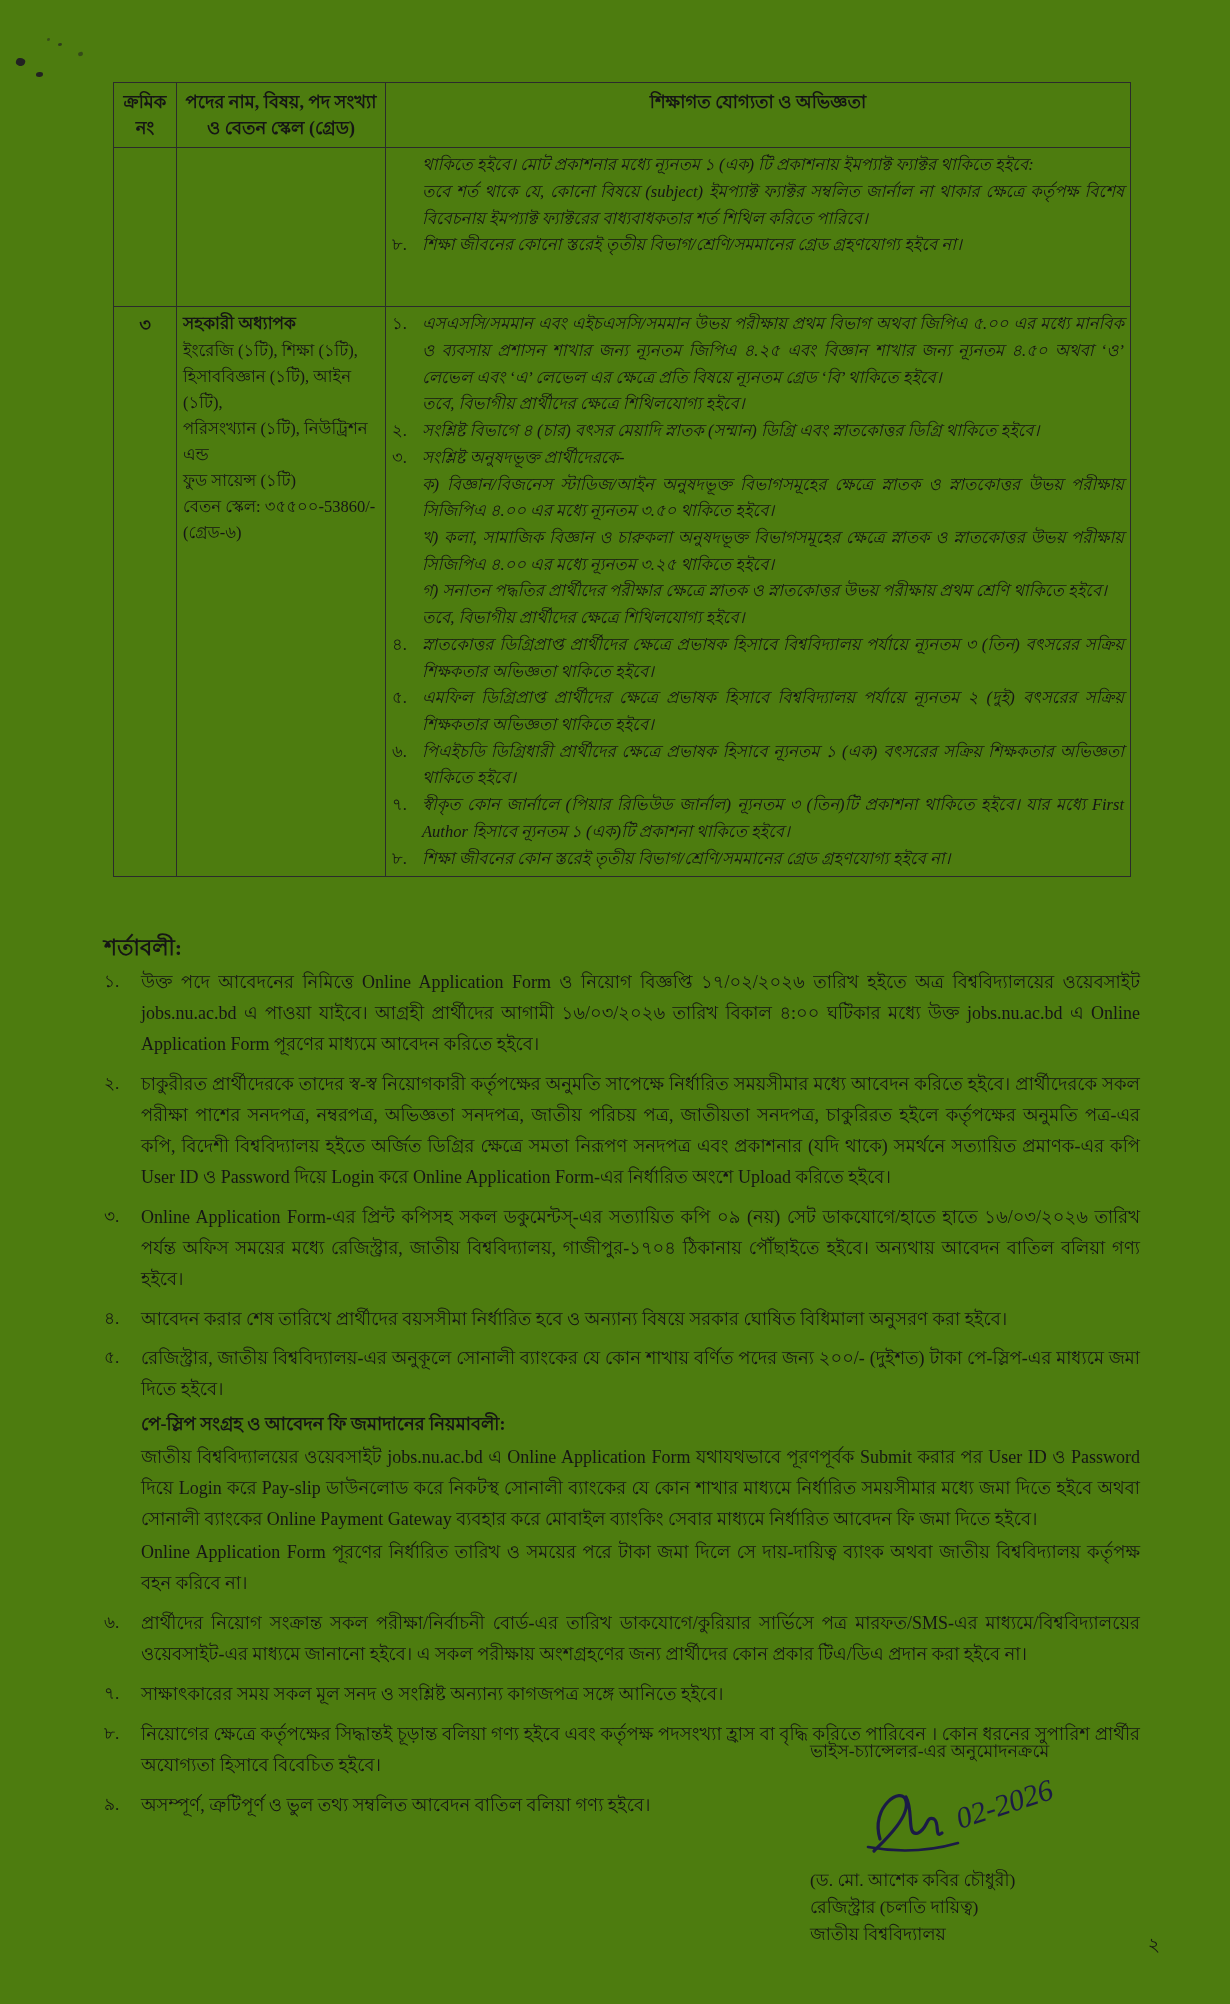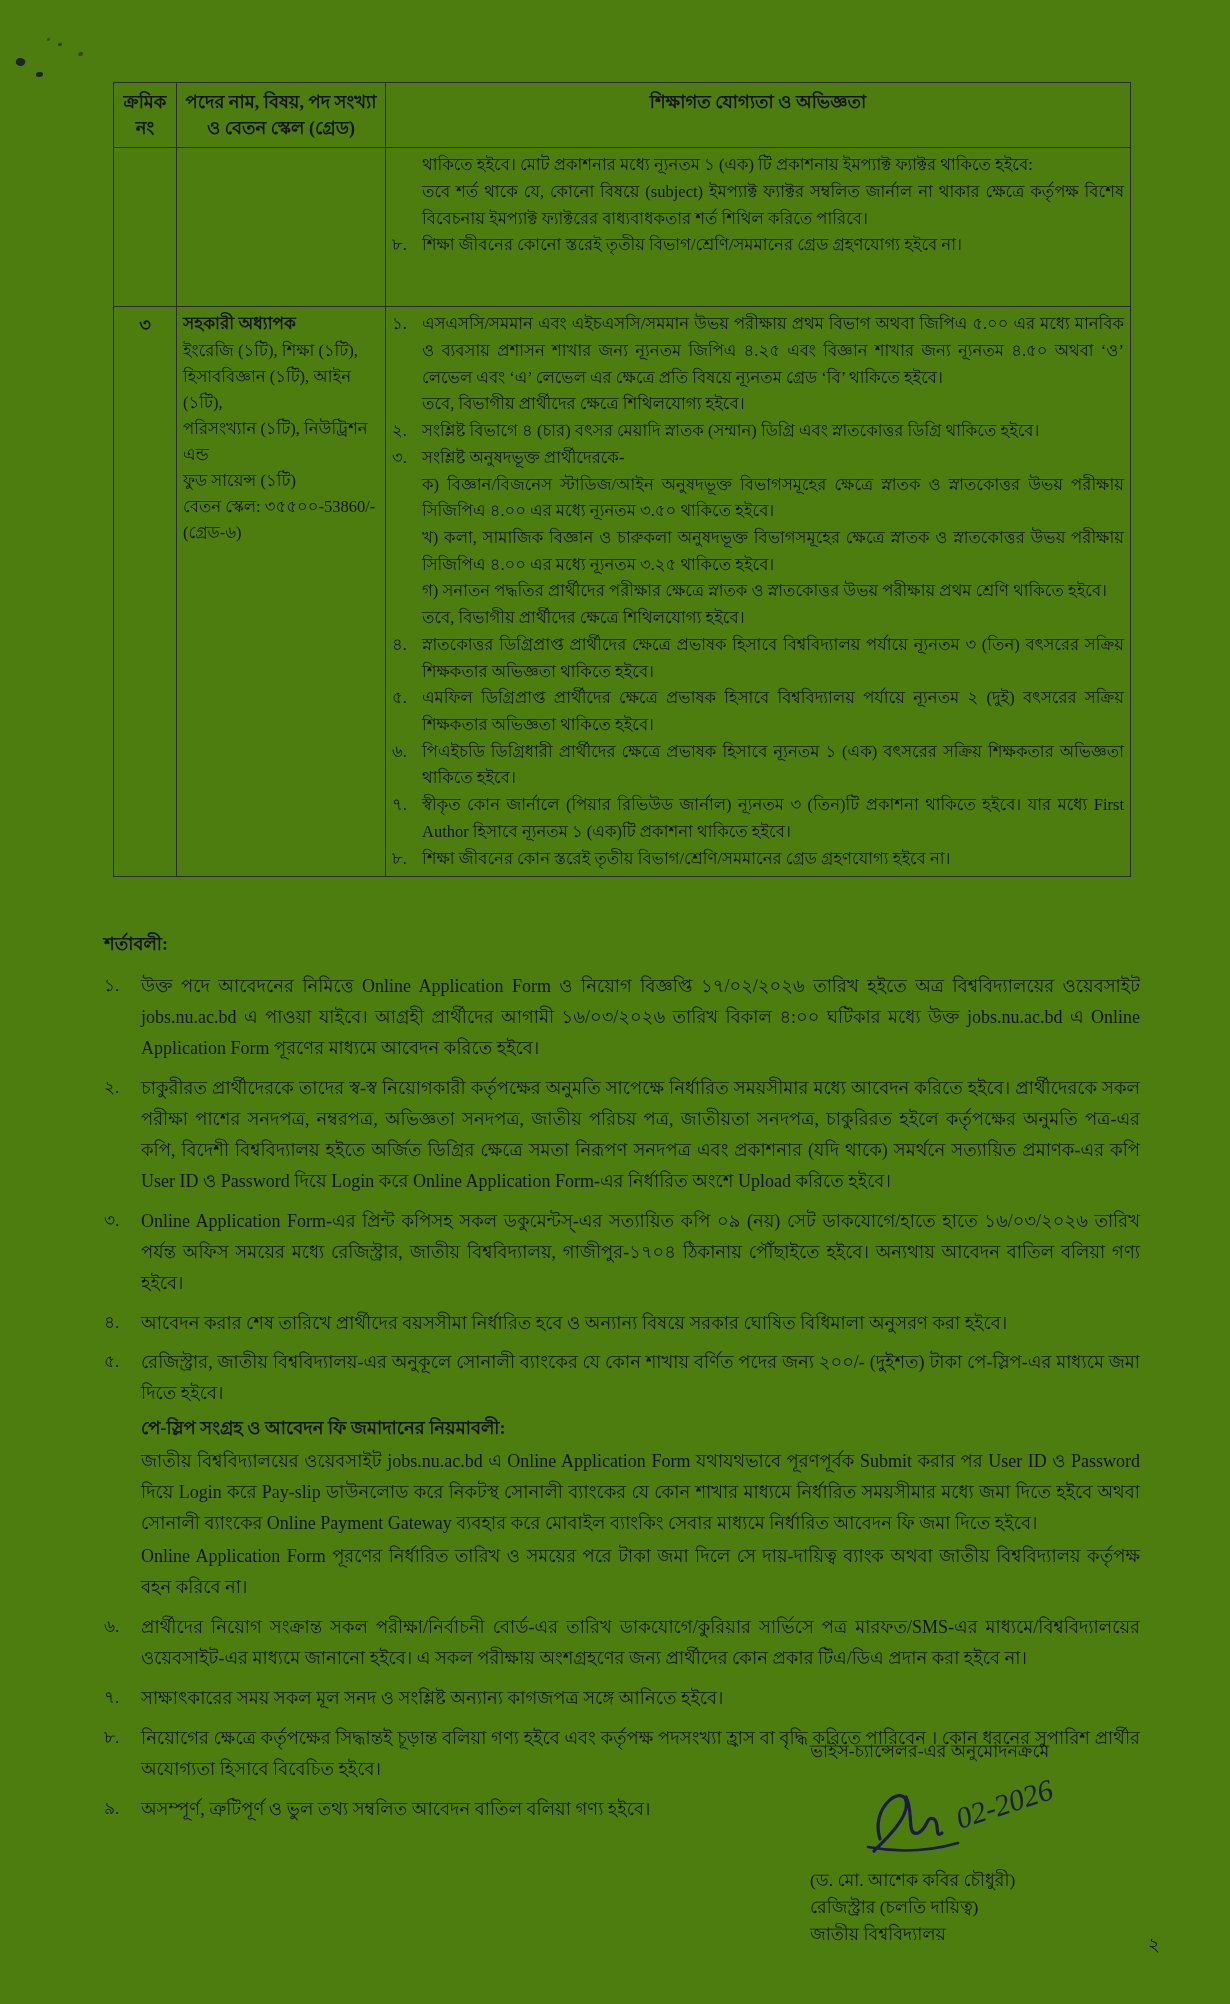--- a/index.html
+++ b/index.html
@@ -38,26 +38,26 @@
   table.post-table th{
     font-weight:bold;font-size:18px;line-height:1.45;text-align:center;padding:6px 4px;
   }
   td.serial-cell{text-align:center;font-size:18px;font-weight:bold;padding-top:12px;}
   td.post-cell{font-size:16.5px;line-height:1.58;padding:8px 8px;}
   .pos-title{font-weight:bold;font-size:17px;}
   td.qual-cell{font-size:16.5px;line-height:1.62;padding:6px 12px 8px 10px;}
   tr.row-cont td{height:150px;}
   .qrow{display:flex;}
   .qrow .qnum{width:30px;flex:0 0 30px;}
-  .qrow .qtext{flex:1;text-align:justify;}
+  .qrow .qtext{flex:1;text-align:justify;font-style:italic;}
   .qrow.indent{margin-left:30px;}
 
   
   .conditions{position:absolute;left:104px;top:930px;width:1036px;}
-  .cond-heading{font-weight:bold;font-size:18px;margin-bottom:10px;}
+  .cond-heading{font-weight:bold;font-size:22px;}
   .cond-item{display:flex;margin-bottom:7px;}
   .cond-item .cnum{width:37px;flex:0 0 37px;font-size:17px;line-height:1.72;}
   .cond-item .cbody{flex:1;}
   .cbody p{margin:0 0 2px 0;font-size:18px;line-height:1.72;text-align:justify;}
   .cbody p.subhead{font-weight:bold;text-align:left;margin-top:4px;}
 
   
   .sig-block{position:absolute;right:120px;top:1738px;font-size:17.5px;line-height:1.55;}
   .sig-approval{margin-bottom:2px;}
   .sig-art{position:relative;height:104px;}

